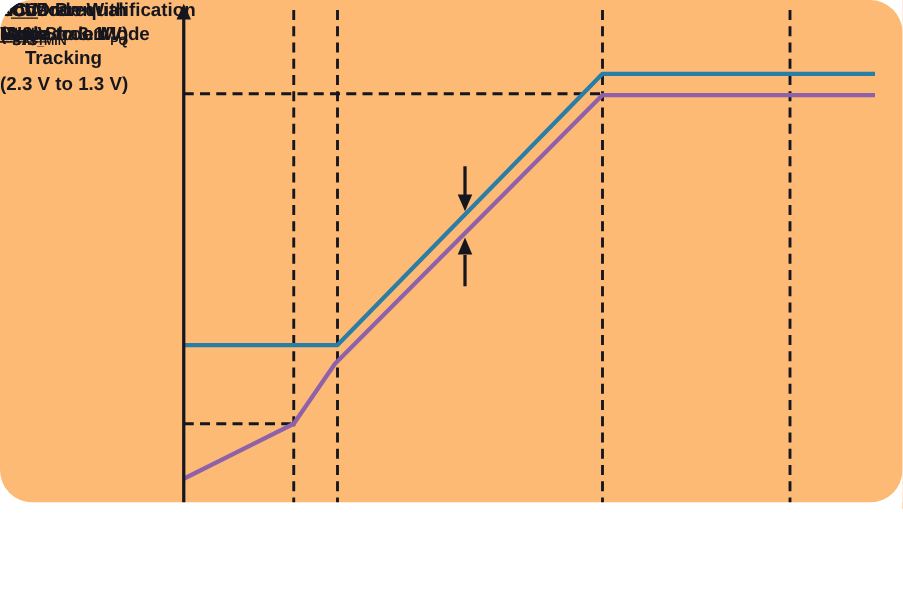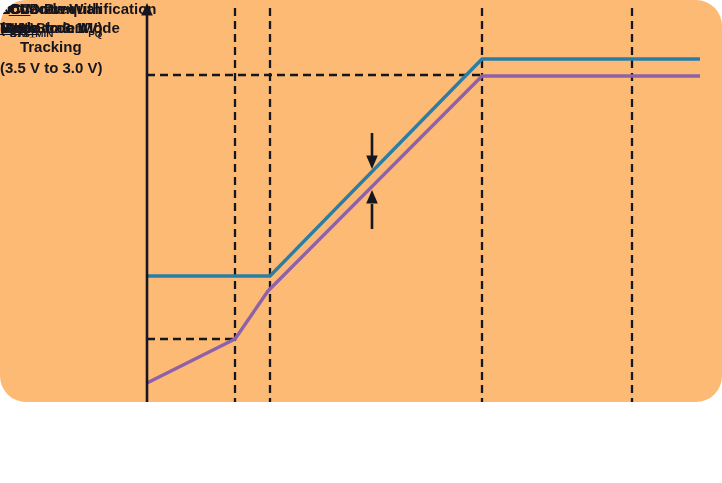--- a/index.html
+++ b/index.html
@@ -73,21 +73,21 @@
   <div class="lbl right" style="left:0; top:87; width:141;">
     <div>(3.6 V to 3.1 V)</div>
   </div>
 
   <div class="lbl right" style="left:0; top:317; width:141;">
     <div><span>V</span><sub>SYS_MIN</sub></div>
   </div>
 
   <div class="lbl right" style="left:0; top:407; width:141;">
     <div><span>V</span><sub>PQ</sub></div>
-    <div>(3.5 V to 3.0 V)</div>
+    <div>(2.3 V to 1.3 V)</div>
   </div>
 
   <div class="lbl" style="left:583; top:36;font-style:italic;">
     <span>V</span><sub>SYS</sub>
   </div>
 
   <div class="lbl" style="left:579; top:81;text-decoration:underline;">
     <span>V</span><sub>BATT</sub>
   </div>
 

